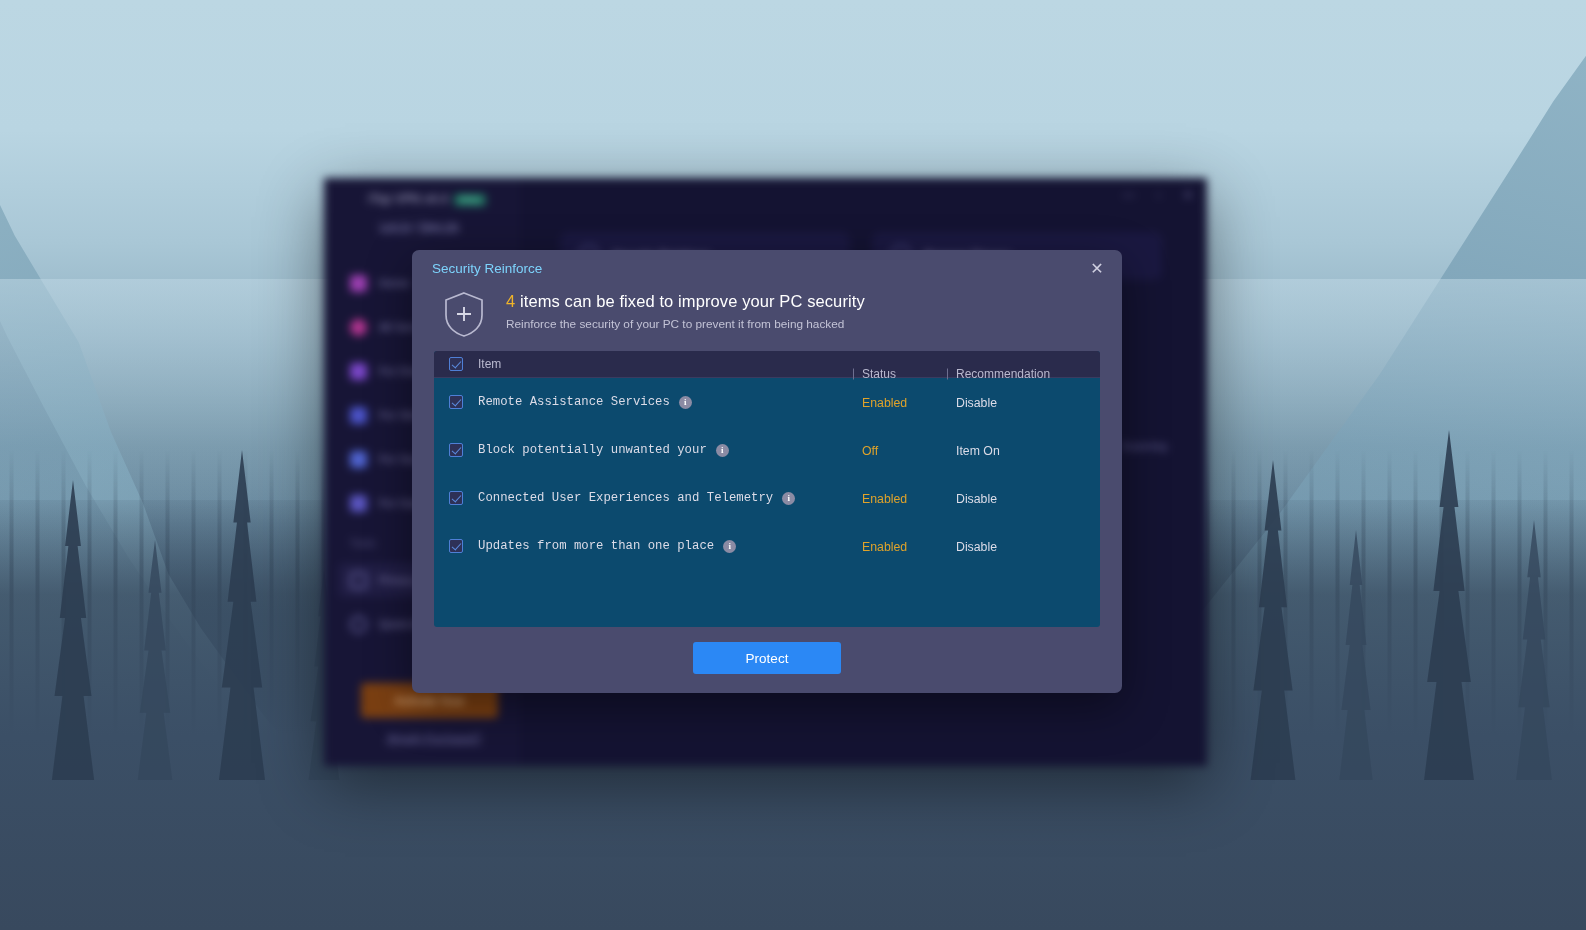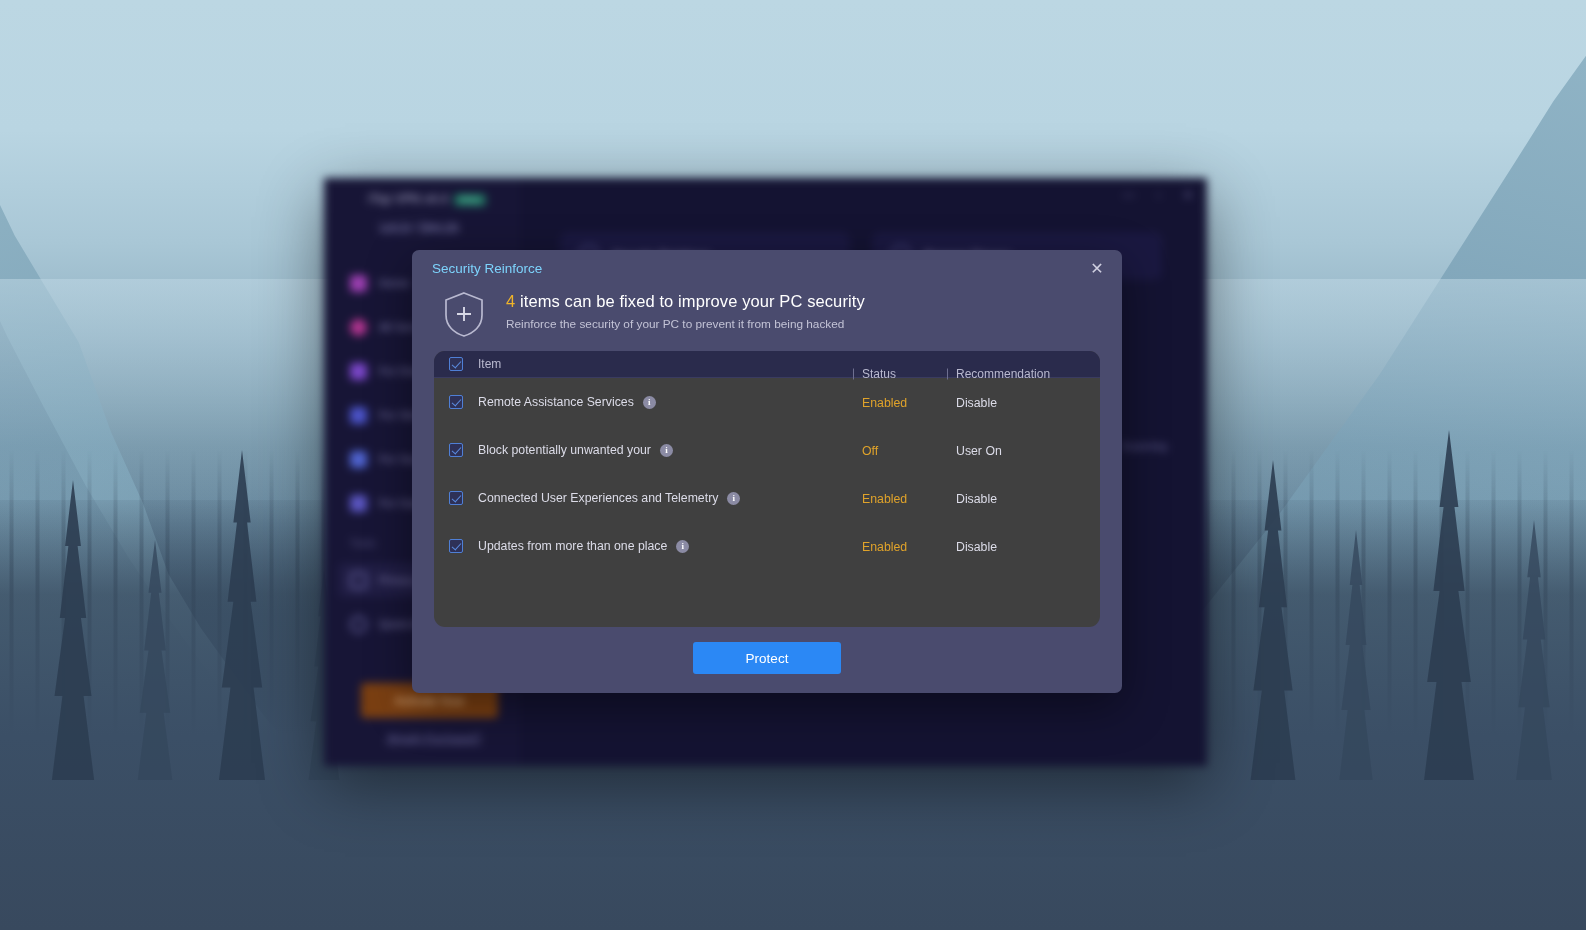--- a/index.html
+++ b/index.html
@@ -152,40 +152,40 @@
 
   .hero { position:absolute; left:30px; top:36px; right:24px; height:58px; display:flex; align-items:flex-start; gap:20px; }
   .shield-wrap { width:44px; height:48px; flex:0 0 auto; margin-top:4px; }
   .hero-txt { padding-top:6px; }
   .hero-head { font-size:16.5px; color:#ffffff; font-weight:normal; letter-spacing:.1px; }
   .hero-head .count { color:#f0b429; }
   .hero-sub { font-size:11.8px; color:#c3c3d6; margin-top:6px; }
 
   .panel {
     position:absolute; left:22px; top:101px; width:666px; height:276px;
-    background:#404040; border-radius:11px; overflow:hidden;
+    background:#0c4a6e; border-radius:3px; overflow:hidden;
   }
   .thead {
     position:relative; height:27px; background:#2a2b4c;
     border-bottom:1px solid #3a3b60;
     display:flex; align-items:center;
   }
   .tbody { position:relative; }
   .trow { position:relative; height:48px; display:flex; align-items:center; }
   .c-check { width:44px; display:flex; align-items:center; justify-content:center; }
   .c-item  { flex:1 1 auto; display:flex; align-items:center; gap:9px; }
   .c-status{ width:94px; }
   .c-rec   { width:144px; }
   .thead .c-item, .thead .c-status, .thead .c-rec { color:#b9b9cf; font-size:12px; }
   .thead .c-status, .thead .c-rec { position:relative;margin-top:20px; }
   .thead .c-status:before, .thead .c-rec:before {
     content:""; position:absolute; left:-9px; top:50%; transform:translateY(-50%);
     width:1px; height:11px; background:#6e6f90;
   }
-  .itemname { color:#dcdce8; font-size:12.3px; }
+  .itemname { color:#dcdce8; font-size:12.3px;font-family:Liberation Mono, monospace; }
   .status { font-size:12.3px; color:#e0a32a; }
   .rec { font-size:12.3px; color:#dcdce8; }
 
   .cbox {
     width:14px; height:14px; border:1px solid #4f7fd6; border-radius:2px;
     background:#2e3157; position:relative;
   }
   .cbox:after {
     content:""; position:absolute; left:4px; top:1px;
     width:4px; height:8px; border:solid #5b8ce0; border-width:0 1.8px 1.8px 0;
@@ -343,21 +343,21 @@
 
       <div class="trow">
         <div class="c-check">
           <span class="cbox"></span>
         </div>
         <div class="c-item">
           <span class="itemname">Block potentially unwanted your</span>
           <i class="iico">i</i>
         </div>
         <div class="c-status"><span class="status">Off</span></div>
-        <div class="c-rec"><span class="rec">User On</span></div>
+        <div class="c-rec"><span class="rec">Item On</span></div>
       </div>
 
       <div class="trow">
         <div class="c-check">
           <span class="cbox"></span>
         </div>
         <div class="c-item">
           <span class="itemname">Connected User Experiences and Telemetry</span>
           <i class="iico">i</i>
         </div>

